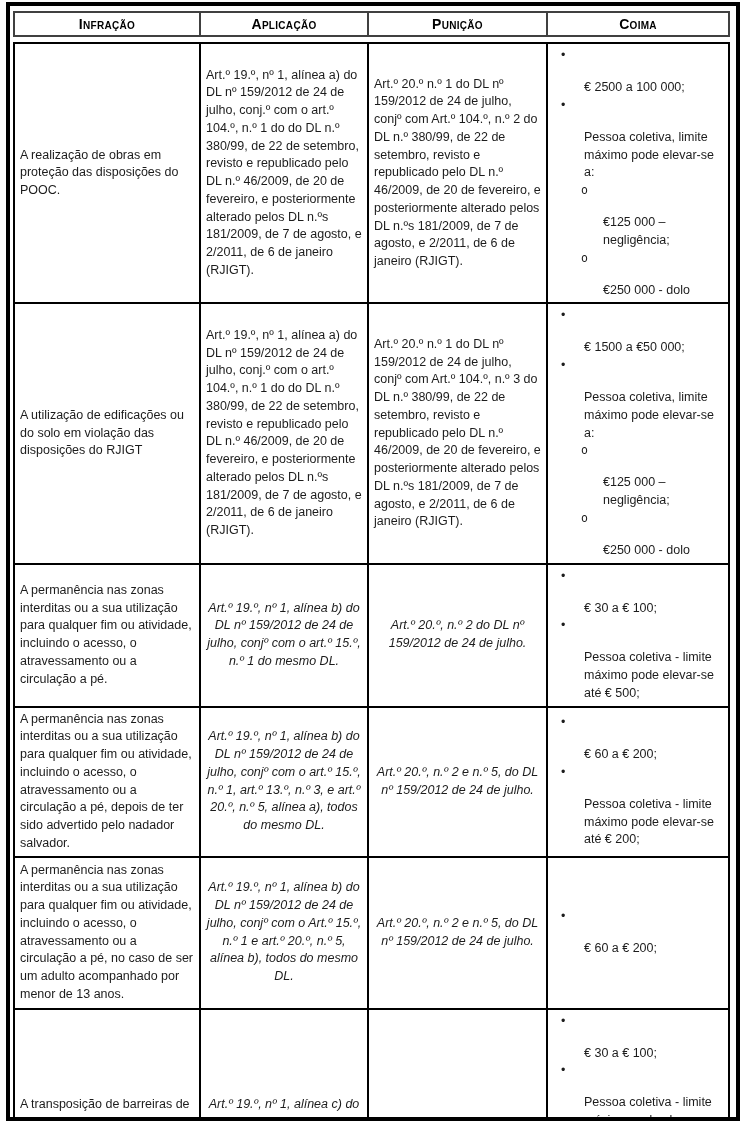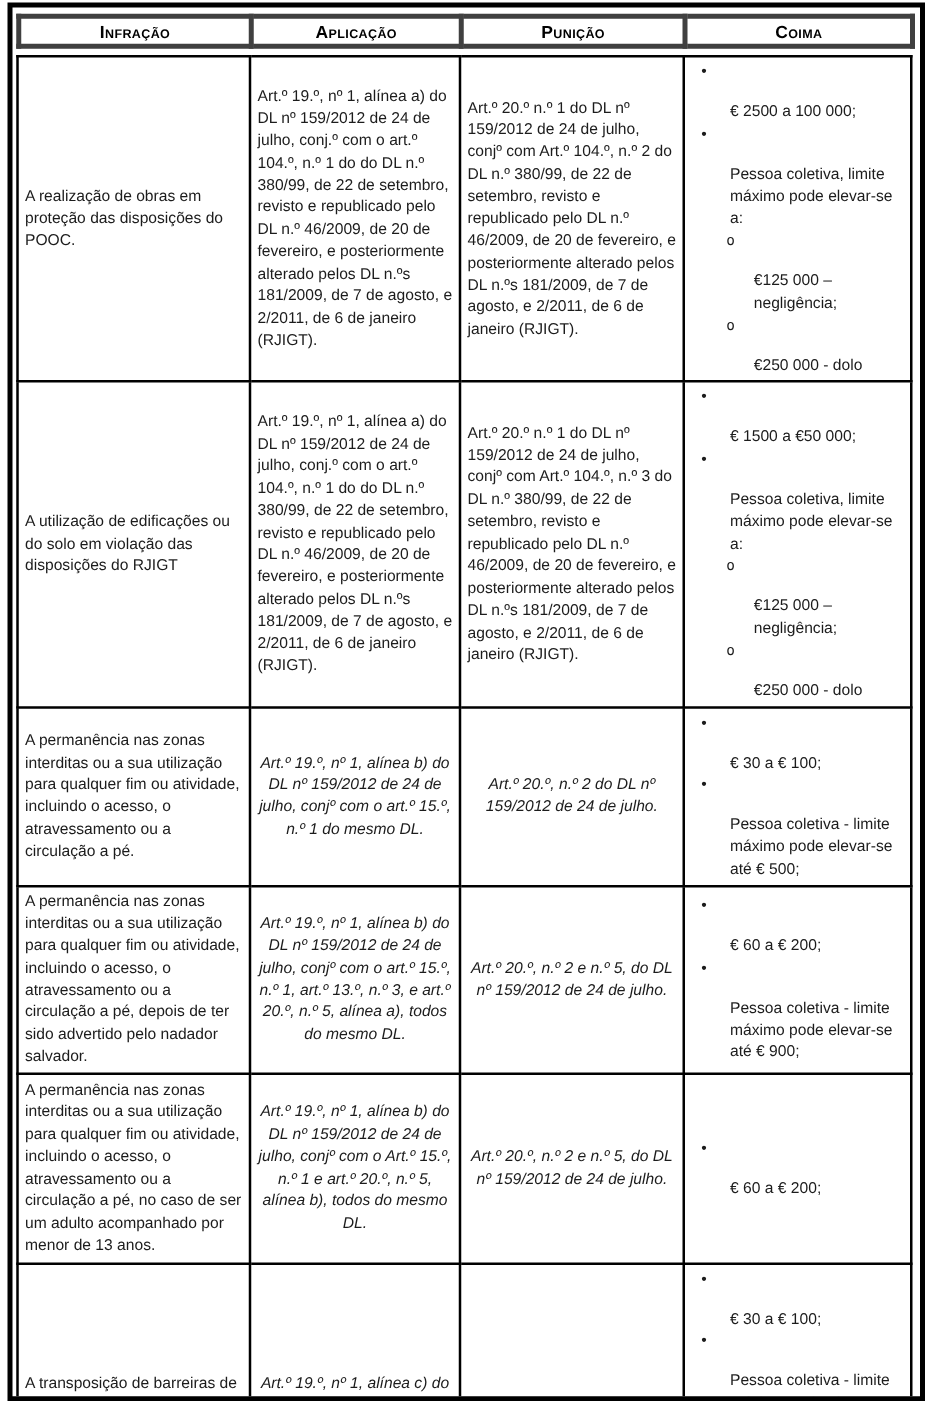--- a/index.html
+++ b/index.html
@@ -15,21 +15,21 @@
   .title-box {
     width:715px; height:30px; border:2px solid #000; margin-bottom:4px;
     display:flex; align-items:center; justify-content:center;
   }
   .title-text {
     font-weight:bold; font-variant:small-caps; font-size:17px; letter-spacing:.4px; color:#000;
   }
   table { border-collapse:collapse; table-layout:fixed; width:715px; }
   .header-table { margin-bottom:5px; }
   .header-table td {
-    border:4px solid #404040; height:24px; text-align:center; vertical-align:middle;
+    border:2px solid #404040; height:24px; text-align:center; vertical-align:middle;
     font-weight:bold; font-variant:small-caps; font-size:14px; letter-spacing:.3px; color:#000;
   }
   .body-table td {
     border:2px solid #000; vertical-align:middle;
     font-size:12.5px; line-height:1.42; padding:3px 5px;
   }
   .al { text-align:left; }
   .ac { text-align:center;font-style:italic; }
   .coima-cell { padding:3px 2px !important; }
   .b { display:flex; align-items:flex-start; }
@@ -140,21 +140,21 @@
         <td class="al">A permanência nas zonas interditas ou a sua utilização para qualquer fim ou atividade, incluindo o acesso, o atravessamento ou a circulação a pé, depois de ter sido advertido pelo nadador salvador.</td>
         <td class="ac">Art.º 19.º, nº 1, alínea b) do DL nº 159/2012 de 24 de julho, conjº com o art.º 15.º, n.º 1, art.º 13.º, n.º 3, e art.º 20.º, n.º 5, alínea a), todos do mesmo DL.</td>
         <td class="ac">Art.º 20.º, n.º 2 e n.º 5, do DL nº 159/2012 de 24 de julho.</td>
         <td class="coima-cell">
           <div class="b l1">
                 <span class="mk">•</span>
                 <span class="txt">€ 60 a € 200;</span>
               </div>
           <div class="b l1">
                 <span class="mk">•</span>
-                <span class="txt">Pessoa coletiva - limite máximo pode elevar-se até € 900;</span>
+                <span class="txt">Pessoa coletiva - limite máximo pode elevar-se até € 200;</span>
               </div>
         </td>
       </tr>
 
       <tr style="height:152px;">
         <td class="al">A permanência nas zonas interditas ou a sua utilização para qualquer fim ou atividade, incluindo o acesso, o atravessamento ou a circulação a pé, no caso de ser um adulto acompanhado por menor de 13 anos.</td>
         <td class="ac">Art.º 19.º, nº 1, alínea b) do DL nº 159/2012 de 24 de julho, conjº com o Art.º 15.º, n.º 1 e art.º 20.º, n.º 5, alínea b), todos do mesmo DL.</td>
         <td class="ac">Art.º 20.º, n.º 2 e n.º 5, do DL nº 159/2012 de 24 de julho.</td>
         <td class="coima-cell">
           <div class="b l1">

